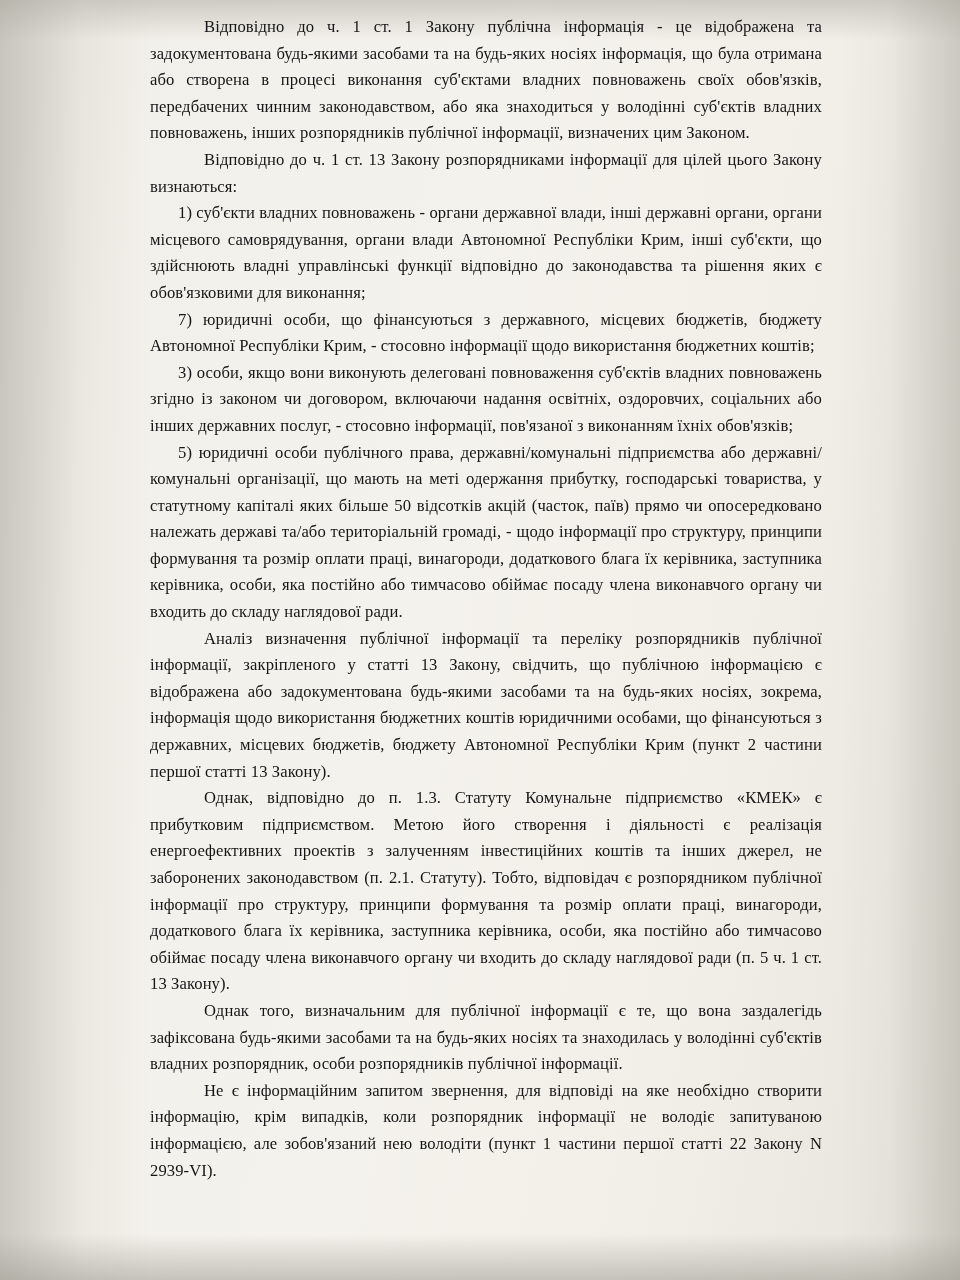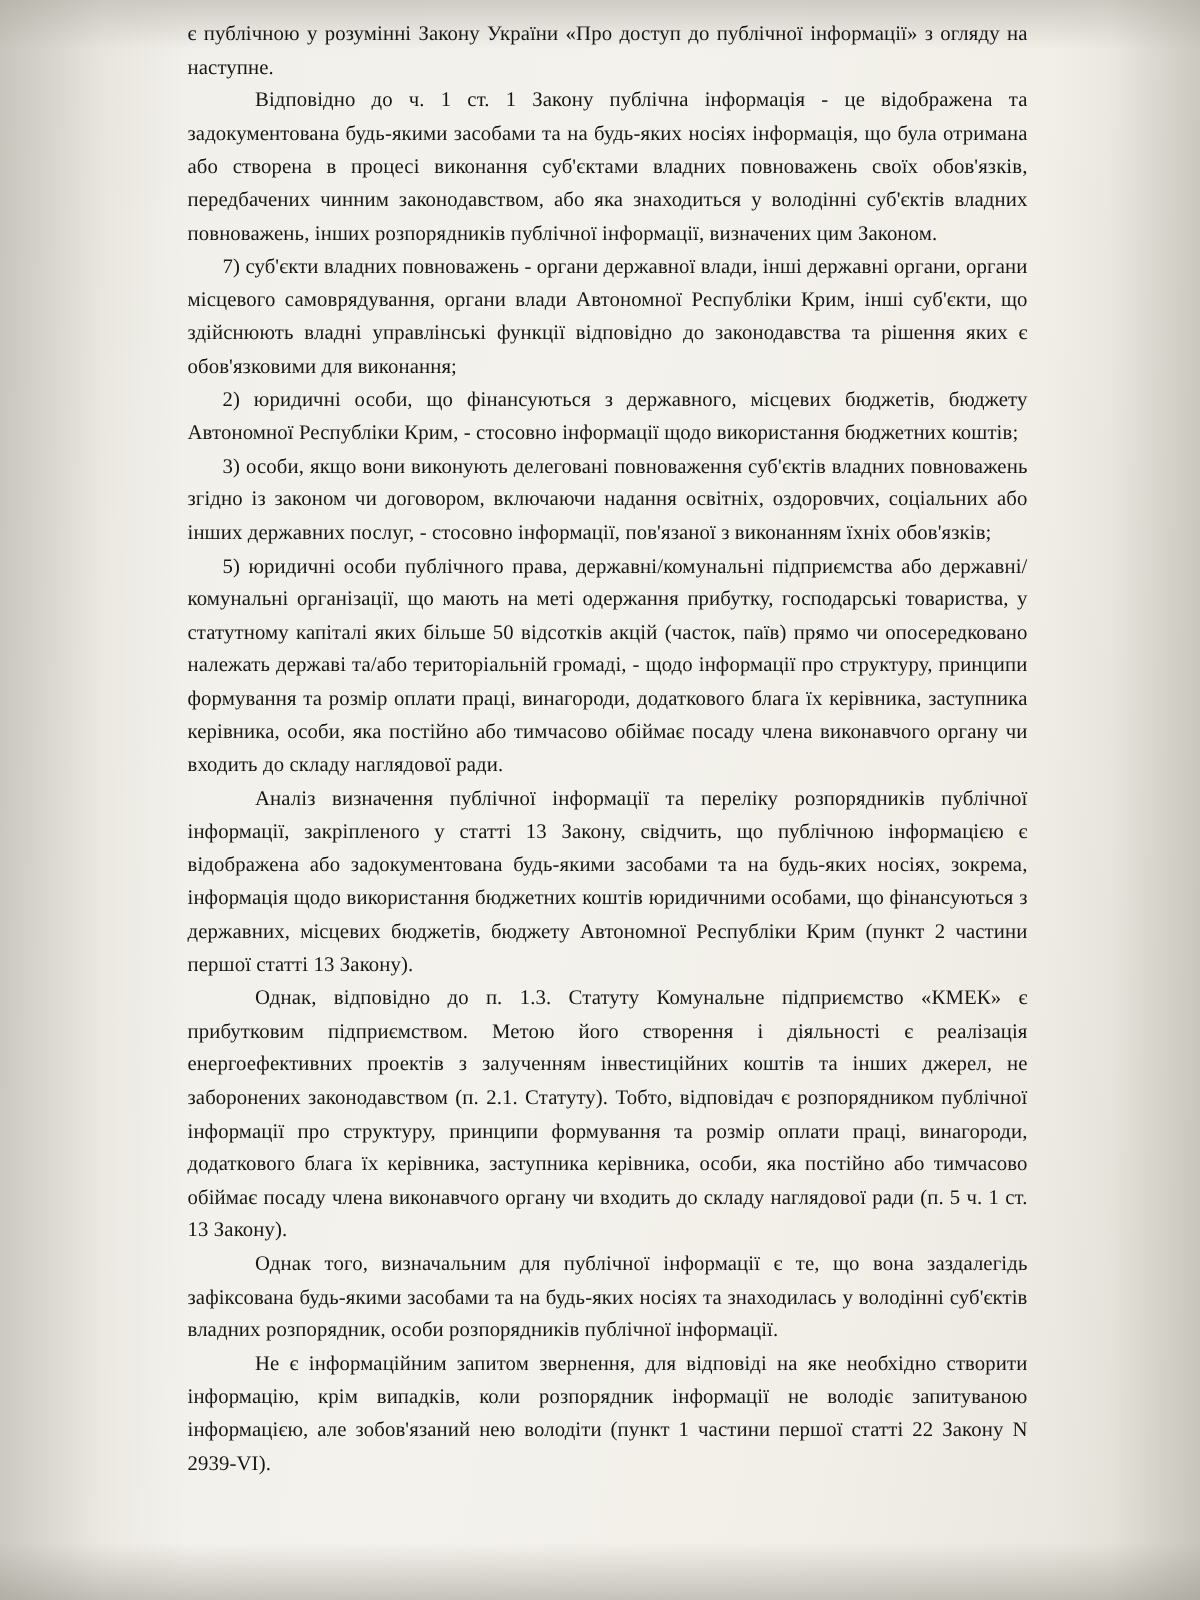--- a/index.html
+++ b/index.html
@@ -80,24 +80,24 @@
 </head>
 <body>
 
 <div class="page">
   <div class="shade-top"></div>
   <div class="shade-left"></div>
   <div class="shade-right"></div>
   <div class="shade-bottom"></div>
 
   <div class="text-body" id="text-body">
-      <p class="para noindent"><span>є публічною у розумінні Закону України «Про доступ до публічної інформації» з огляду на наступне.</span></p>
       <p class="para"><span>Відповідно до ч. 1 ст. 1 Закону публічна інформація - це відображена та задокументована будь-якими засобами та на будь-яких носіях інформація, що була отримана або створена в процесі виконання суб'єктами владних повноважень своїх обов'язків, передбачених чинним законодавством, або яка знаходиться у володінні суб'єктів владних повноважень, інших розпорядників публічної інформації, визначених цим Законом.</span></p>
-      <p class="para small-indent"><span>7) суб'єкти владних повноважень - органи державної влади, інші державні органи, органи місцевого самоврядування, органи влади Автономної Республіки Крим, інші суб'єкти, що здійснюють владні управлінські функції відповідно до законодавства та рішення яких є обов'язковими для виконання;</span></p>
-      <p class="para small-indent"><span>2) юридичні особи, що фінансуються з державного, місцевих бюджетів, бюджету Автономної Республіки Крим, - стосовно інформації щодо використання бюджетних коштів;</span></p>
+      <p class="para"><span>Відповідно до ч. 1 ст. 13 Закону розпорядниками інформації для цілей цього Закону визнаються:</span></p>
+      <p class="para small-indent"><span>1) суб'єкти владних повноважень - органи державної влади, інші державні органи, органи місцевого самоврядування, органи влади Автономної Республіки Крим, інші суб'єкти, що здійснюють владні управлінські функції відповідно до законодавства та рішення яких є обов'язковими для виконання;</span></p>
+      <p class="para small-indent"><span>7) юридичні особи, що фінансуються з державного, місцевих бюджетів, бюджету Автономної Республіки Крим, - стосовно інформації щодо використання бюджетних коштів;</span></p>
       <p class="para small-indent"><span>3) особи, якщо вони виконують делеговані повноваження суб'єктів владних повноважень згідно із законом чи договором, включаючи надання освітніх, оздоровчих, соціальних або інших державних послуг, - стосовно інформації, пов'язаної з виконанням їхніх обов'язків;</span></p>
       <p class="para small-indent"><span>5) юридичні особи публічного права, державні/</span><b>комунальні підприємства</b><span> або державні/комунальні організації, </span><b>що мають на меті одержання прибутку</b><span>, господарські товариства, у статутному капіталі яких більше 50 відсотків акцій (часток, паїв) прямо чи опосередковано належать державі та/або територіальній громаді, - </span><b>щодо інформації про структуру, принципи формування та розмір оплати праці, винагороди, додаткового блага їх керівника, заступника керівника, особи, яка постійно або тимчасово обіймає посаду члена виконавчого органу чи входить до складу наглядової ради.</b></p>
       <p class="para"><span>Аналіз визначення публічної інформації та переліку розпорядників публічної інформації, закріпленого у статті 13 Закону, свідчить, що публічною інформацією є відображена або задокументована будь-якими засобами та на будь-яких носіях, зокрема, </span><b>інформація щодо використання бюджетних коштів юридичними особами, що фінансуються з державних, місцевих бюджетів</b><span>, бюджету Автономної Республіки Крим (пункт 2 частини першої статті 13 Закону).</span></p>
       <p class="para"><span>Однак, відповідно до п. 1.3. Статуту Комунальне підприємство «КМЕК» є прибутковим підприємством. Метою його створення і діяльності є реалізація енергоефективних проектів з залученням інвестиційних коштів та інших джерел, не заборонених законодавством (п. 2.1. Статуту). Тобто, відповідач є розпорядником публічної інформації про структуру, принципи формування та розмір оплати праці, винагороди, додаткового блага їх керівника, заступника керівника, особи, яка постійно або тимчасово обіймає посаду члена виконавчого органу чи входить до складу наглядової ради (п. 5 ч. 1 ст. 13 Закону).</span></p>
       <p class="para"><span>Однак того, визначальним для публічної інформації є те, що вона </span><b>заздалегідь зафіксована будь-якими засобами та на будь-яких носіях та знаходилась у володінні</b><span> суб'єктів владних розпорядник, </span><b>особи розпорядників публічної інформації.</b></p>
       <p class="para"><b>Не є інформаційним запитом звернення, для відповіді на яке необхідно створити інформацію</b><span>, крім випадків, коли розпорядник інформації не володіє запитуваною інформацією, але зобов'язаний нею володіти (пункт 1 частини першої статті 22 Закону N 2939-VI).</span></p>
     </div>
 </div>
 
 </body></html>

